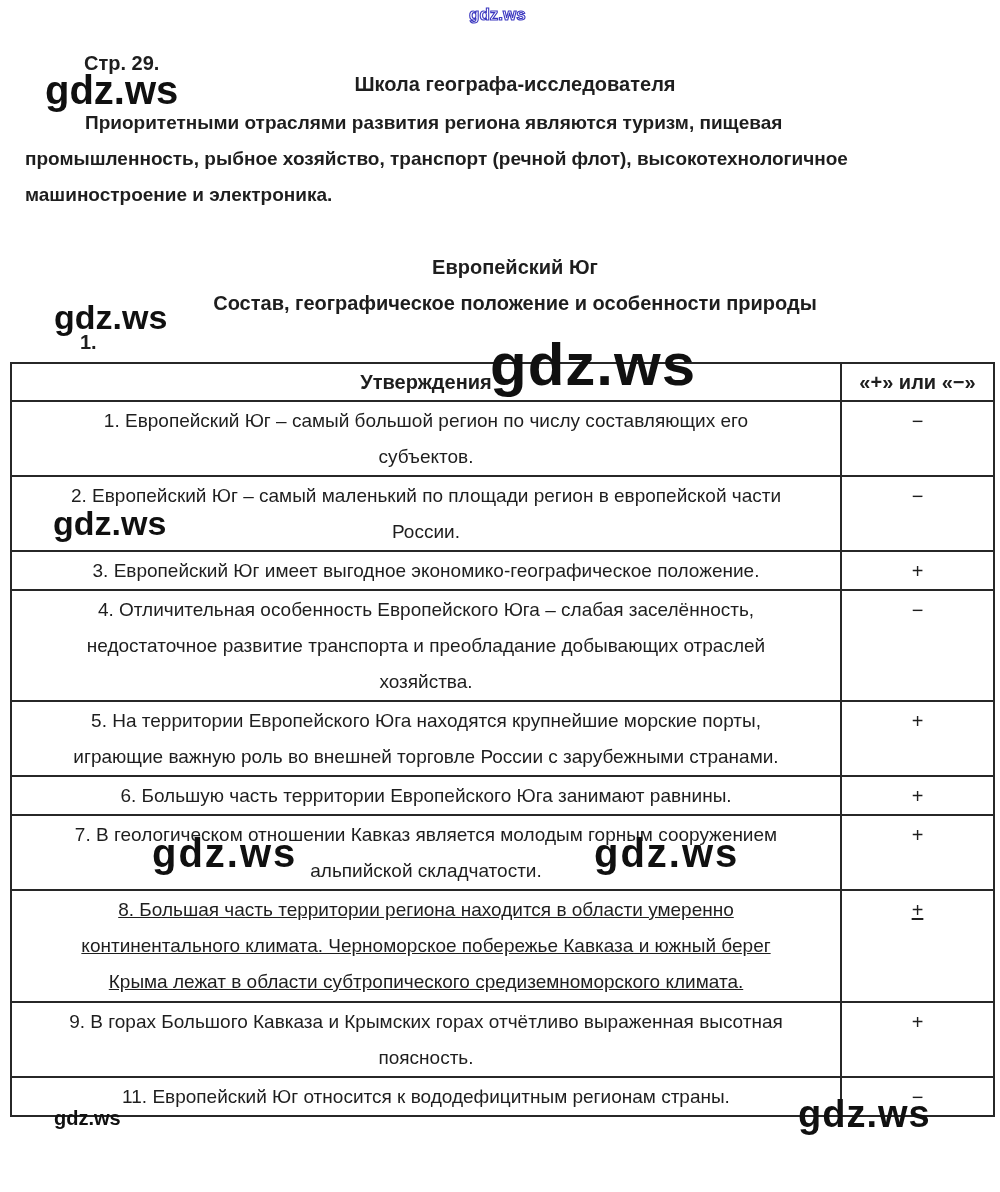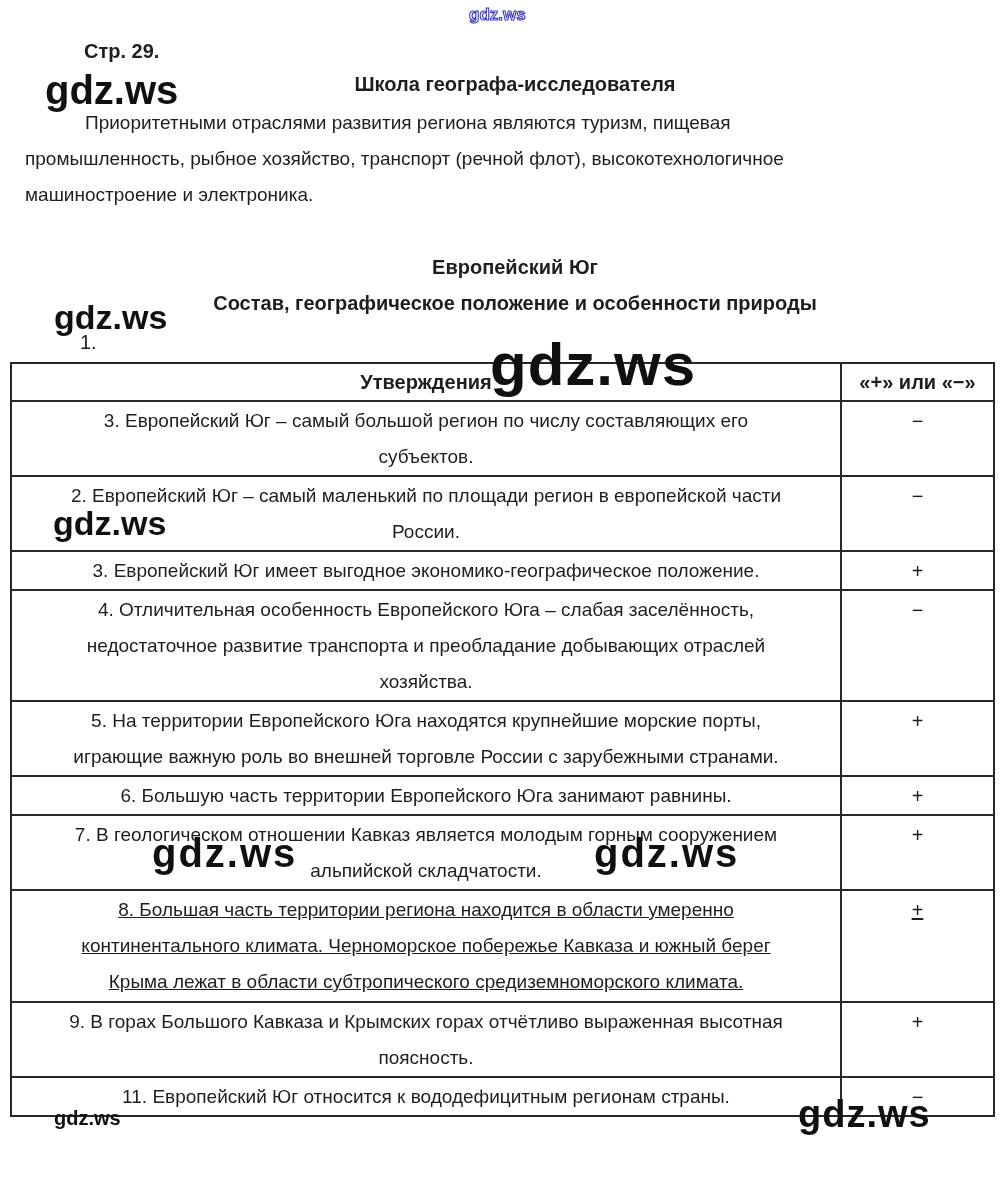--- a/index.html
+++ b/index.html
@@ -1,31 +1,31 @@
 <!DOCTYPE html>
 <html><head>
 <meta charset="utf-8">
 <style>
   html,body{margin:0;padding:0;}
   body{
     width:1000px;height:1192px;position:relative;background:#ffffff;
     font-family:"Liberation Sans","DejaVu Sans",sans-serif;color:#1e1e1e;
     overflow:hidden;
   }
-  .abs{position:absolute;}
+  .abs{position:absolute;font-weight:bold;}
   .center-line{left:15px;width:1000px;text-align:center;}
   .wm{
     position:absolute;font-weight:bold;color:#101010;z-index:6;
     letter-spacing:0px;line-height:1;white-space:nowrap;
   }
   .wm-outline{
     font-size:17px;color:transparent;-webkit-text-stroke:1.1px #3c38c0;
     text-stroke:1.1px #3c38c0;z-index:6;
   }
-  #page-label{left:84px;top:40px;font-size:20px;font-weight:bold;}
+  #page-label{left:84px;top:52px;font-size:20px;font-weight:bold;}
   #section-title{top:73px;font-size:20px;font-weight:bold;}
   #intro{
     left:25px;top:105px;width:905px;font-size:19px;line-height:36px;
     white-space:pre-line;text-indent:60px;
   }
   #chapter-title{top:256px;font-size:20px;font-weight:bold;}
   #chapter-subtitle{top:292px;font-size:20px;font-weight:bold;}
   #task-number{left:80px;top:331px;font-size:20px;}
   table{
     position:absolute;left:10px;top:362px;width:983px;
@@ -71,21 +71,21 @@
   <colgroup>
       <col class="c-stmt">
       <col class="c-mark">
     </colgroup>
   <tbody>
       <tr class="rh38">
     <th>Утверждения</th>
     <th>«+» или «−»</th>
   </tr>
   <tr class="rh75">
-    <td class="stmt">3. Европейский Юг – самый большой регион по числу составляющих его
+    <td class="stmt">1. Европейский Юг – самый большой регион по числу составляющих его
 субъектов.</td>
     <td class="mark">−</td>
   </tr>
   <tr class="rh75">
     <td class="stmt">2. Европейский Юг – самый маленький по площади регион в европейской части
 России.</td>
     <td class="mark">−</td>
   </tr>
   <tr class="rh38">
     <td class="stmt">3. Европейский Юг имеет выгодное экономико-географическое положение.</td>

